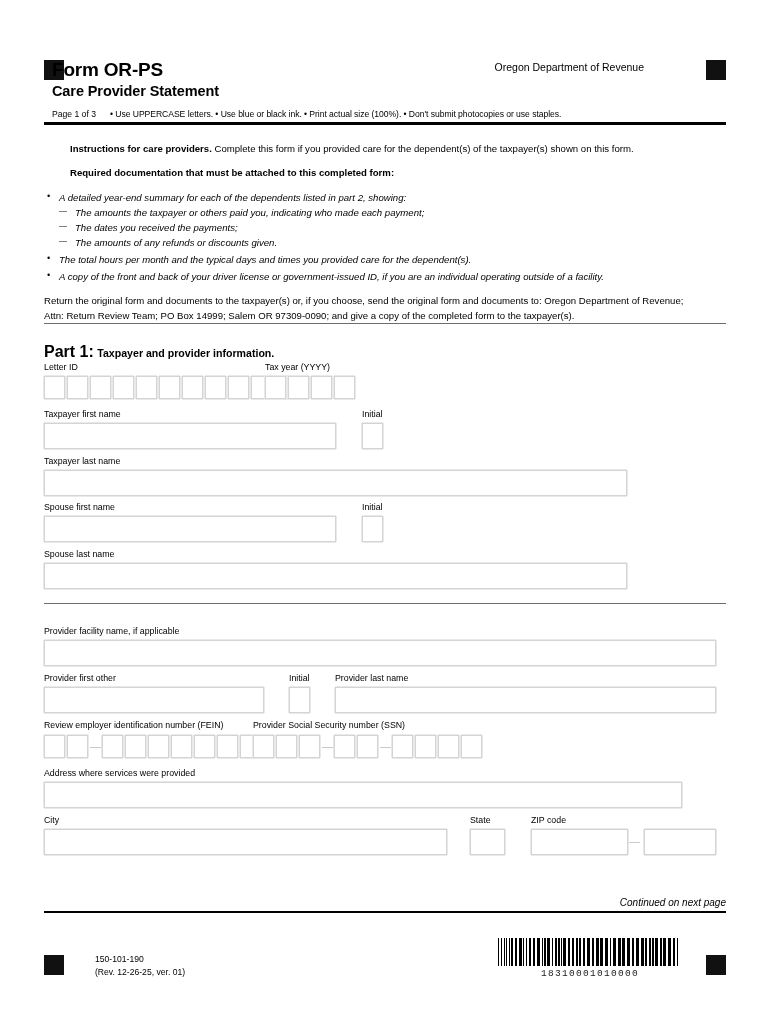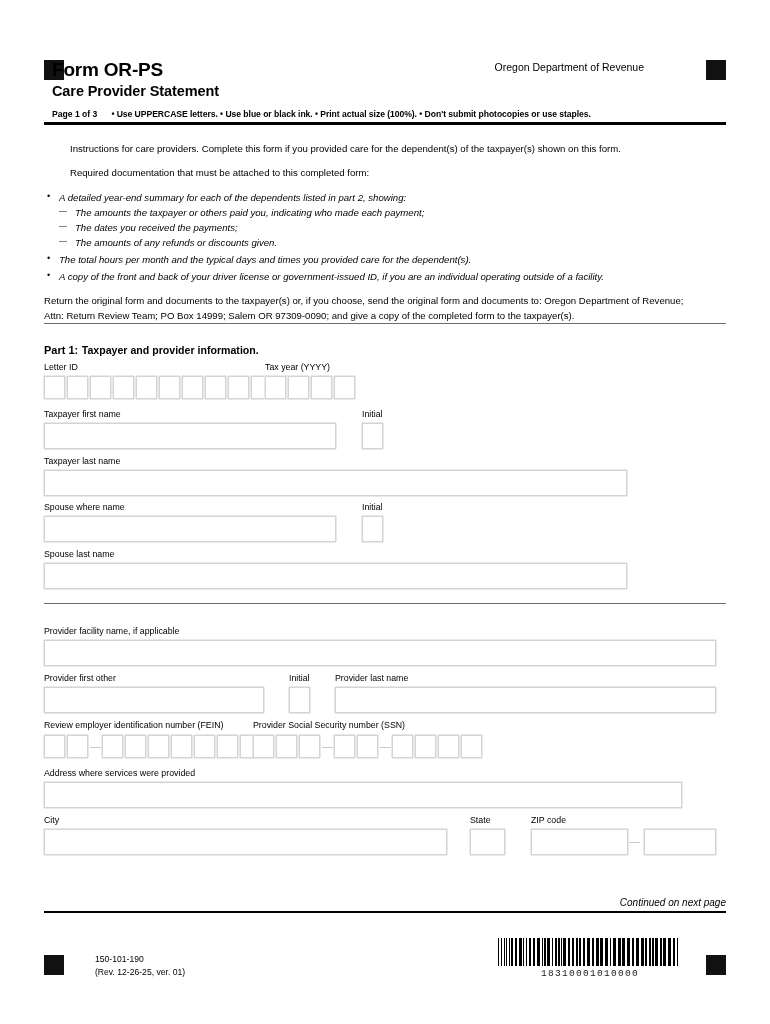--- a/index.html
+++ b/index.html
@@ -59,42 +59,41 @@
     white-space: nowrap;
   }
 
   
   .strip {
     position: absolute;
     left: 52px; top: 109px;
     width: 610px;
     font-size: 8.6px;
     white-space: nowrap;
-    font-weight: bold;
   }
   .strip .pg { margin-right: 14px; }
   .strip .bullets { letter-spacing: -0.05px; }
   .rule-heavy {
     position: absolute;
     left: 44px; top: 122px;
     width: 682px;
     height: 3px;
     background: #000;
   }
 
   
   .instructions {
     position: absolute;
     left: 44px; top: 142px;
     width: 690px;
     font-size: 9.6px;
     line-height: 1.55;
   }
   .instructions p { margin: 0 0 9px 0; }
-  .instructions b { font-weight: normal; padding-left: 26px; }
+  .instructions b { font-weight: bold; padding-left: 26px; }
   .bullet-list {
     margin: 0; padding: 0;
     list-style: none;
     font-style: italic;
   }
   .bullet-list > li {
     position: relative;
     padding-left: 15px;
     margin-bottom: 1.5px;
     line-height: 1.58;
@@ -136,21 +135,21 @@
   .div-part1 { top: 323px; }
   .div-provider { top: 603px; }
   .div-footer { top: 911px; height: 2.4px; background:#000; }
 
   
   .part-head {
     position: absolute;
     left: 44px; top: 343px;
     font-size: 12.5px;
   }
-  .part-head .pnum { font-weight: bold; font-size: 11px; margin-top: 25px; }
+  .part-head .pnum { font-weight: bold; font-size: 16px; margin-top: 25px; }
   .part-head .ptext { font-weight: bold; font-size: 10.6px; margin-top: 32px; }
 
   
   .fld-label {
     position: absolute;
     font-size: 8.8px;
     color: #000;
     white-space: nowrap;
   }
   .fld-box {
@@ -288,21 +287,21 @@
     </div>
 
   <div class="fld-label" style="left:44px; top:409px;">Taxpayer first name</div>
   <div class="fld-box" style="left:44px; top:423px; width:292px; height:26px;"></div>
   <div class="fld-label" style="left:362px; top:409px;">Initial</div>
   <div class="fld-box" style="left:362px; top:423px; width:21px; height:26px;"></div>
 
   <div class="fld-label" style="left:44px; top:456px;">Taxpayer last name</div>
   <div class="fld-box" style="left:44px; top:470px; width:583px; height:26px;"></div>
 
-  <div class="fld-label" style="left:44px; top:502px;">Spouse where name</div>
+  <div class="fld-label" style="left:44px; top:502px;">Spouse first name</div>
   <div class="fld-box" style="left:44px; top:516px; width:292px; height:26px;"></div>
   <div class="fld-label" style="left:362px; top:502px;">Initial</div>
   <div class="fld-box" style="left:362px; top:516px; width:21px; height:26px;"></div>
 
   <div class="fld-label" style="left:44px; top:549px;">Spouse last name</div>
   <div class="fld-box" style="left:44px; top:563px; width:583px; height:26px;"></div>
 
   <div class="fld-label" style="left:44px; top:626px;">Provider facility name, if applicable</div>
   <div class="fld-box" style="left:44px; top:640px; width:672px; height:26px;"></div>
 

